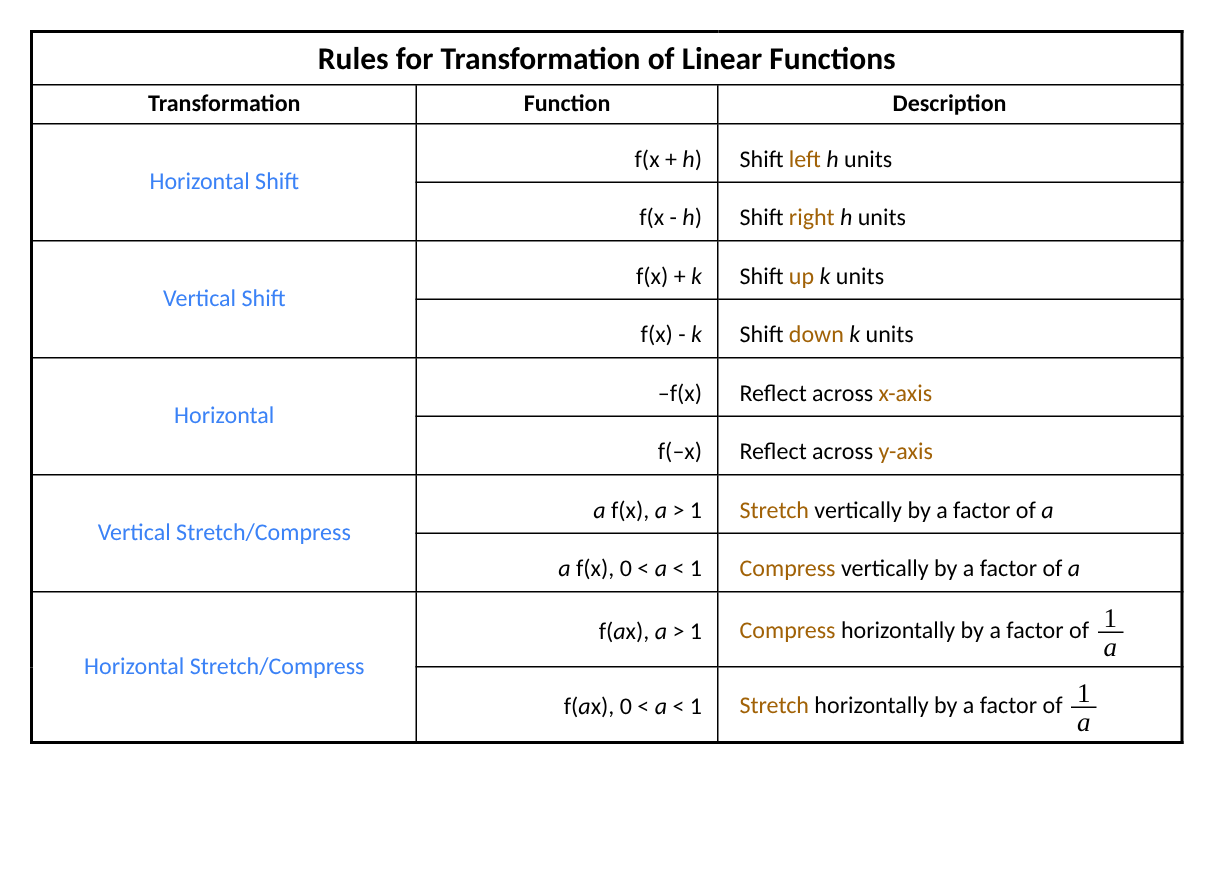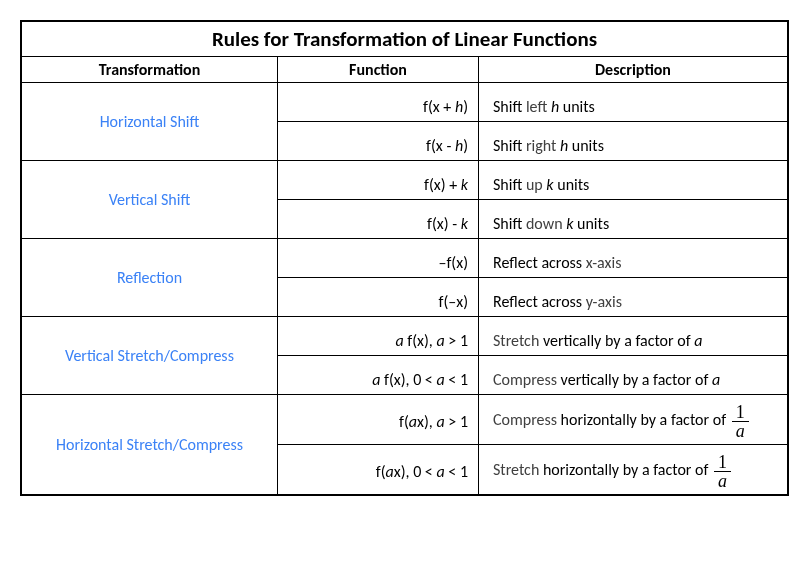--- a/index.html
+++ b/index.html
@@ -51,21 +51,21 @@
     text-align: left;
     font-size: 16px;
     padding-left: 14px;
     padding-top: 14px;
     padding-bottom: 5px;
   }
   .func-cell-tall, .desc-cell-tall {
     padding-top: 8px;
     padding-bottom: 4px;
   }
-  .red { color: #404040; }
+  .red { color: #a16207; }
   .it { font-style: italic; }
   .frac {
     display: inline-block;
     vertical-align: middle;
     text-align: center;
     line-height: 1.0;
     font-family: 'Cambria Math', 'Times New Roman', serif;
     font-size: 18px;
     margin-left: 2px;
   }
@@ -108,21 +108,21 @@
     <td rowspan="2" class="transform-cell">Vertical Shift</td>
     <td class="func-cell"><span>f(x) + </span><span class="it">k</span><span></span></td>
     <td class="desc-cell"><span>Shift </span><span class="red">up</span><span> </span><span class="it">k</span><span> units</span></td>
   </tr>
   <tr>
     <td class="func-cell"><span>f(x) - </span><span class="it">k</span><span></span></td>
     <td class="desc-cell"><span>Shift </span><span class="red">down</span><span> </span><span class="it">k</span><span> units</span></td>
   </tr>
 
   <tr>
-    <td rowspan="2" class="transform-cell">Reflection</td>
+    <td rowspan="2" class="transform-cell">Horizontal</td>
     <td class="func-cell"><span>–f(x)</span></td>
     <td class="desc-cell"><span>Reflect across </span><span class="red">x-axis</span></td>
   </tr>
   <tr>
     <td class="func-cell"><span>f(–x)</span></td>
     <td class="desc-cell"><span>Reflect across </span><span class="red">y-axis</span></td>
   </tr>
 
   <tr>
     <td rowspan="2" class="transform-cell">Vertical Stretch/Compress</td>

